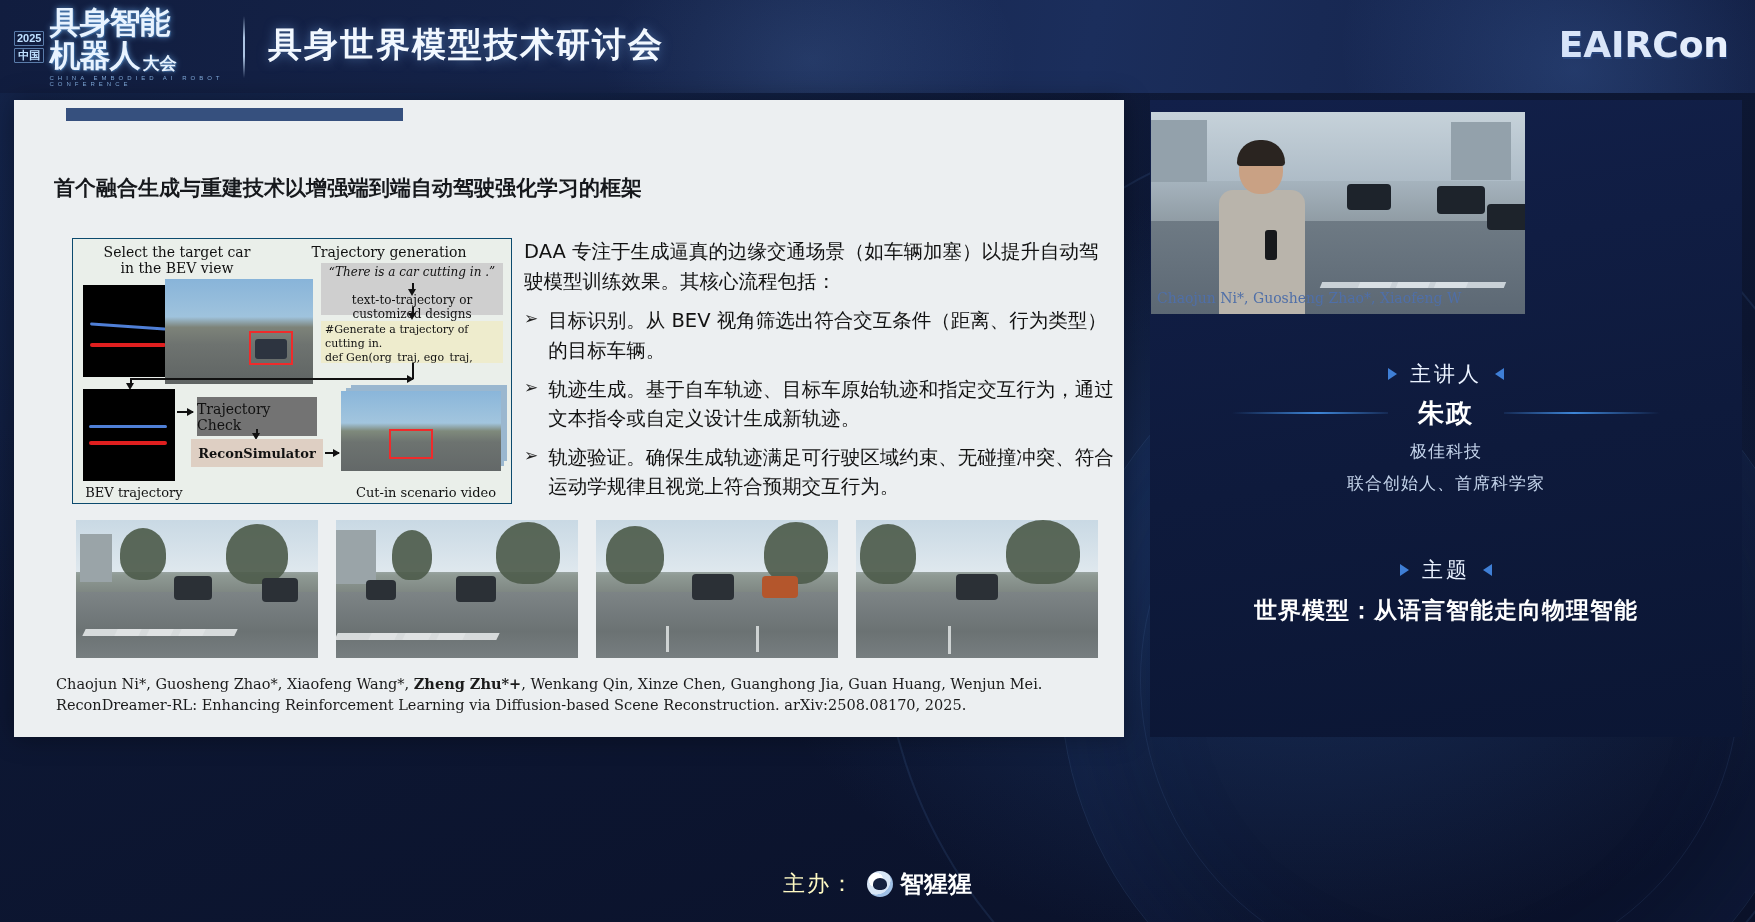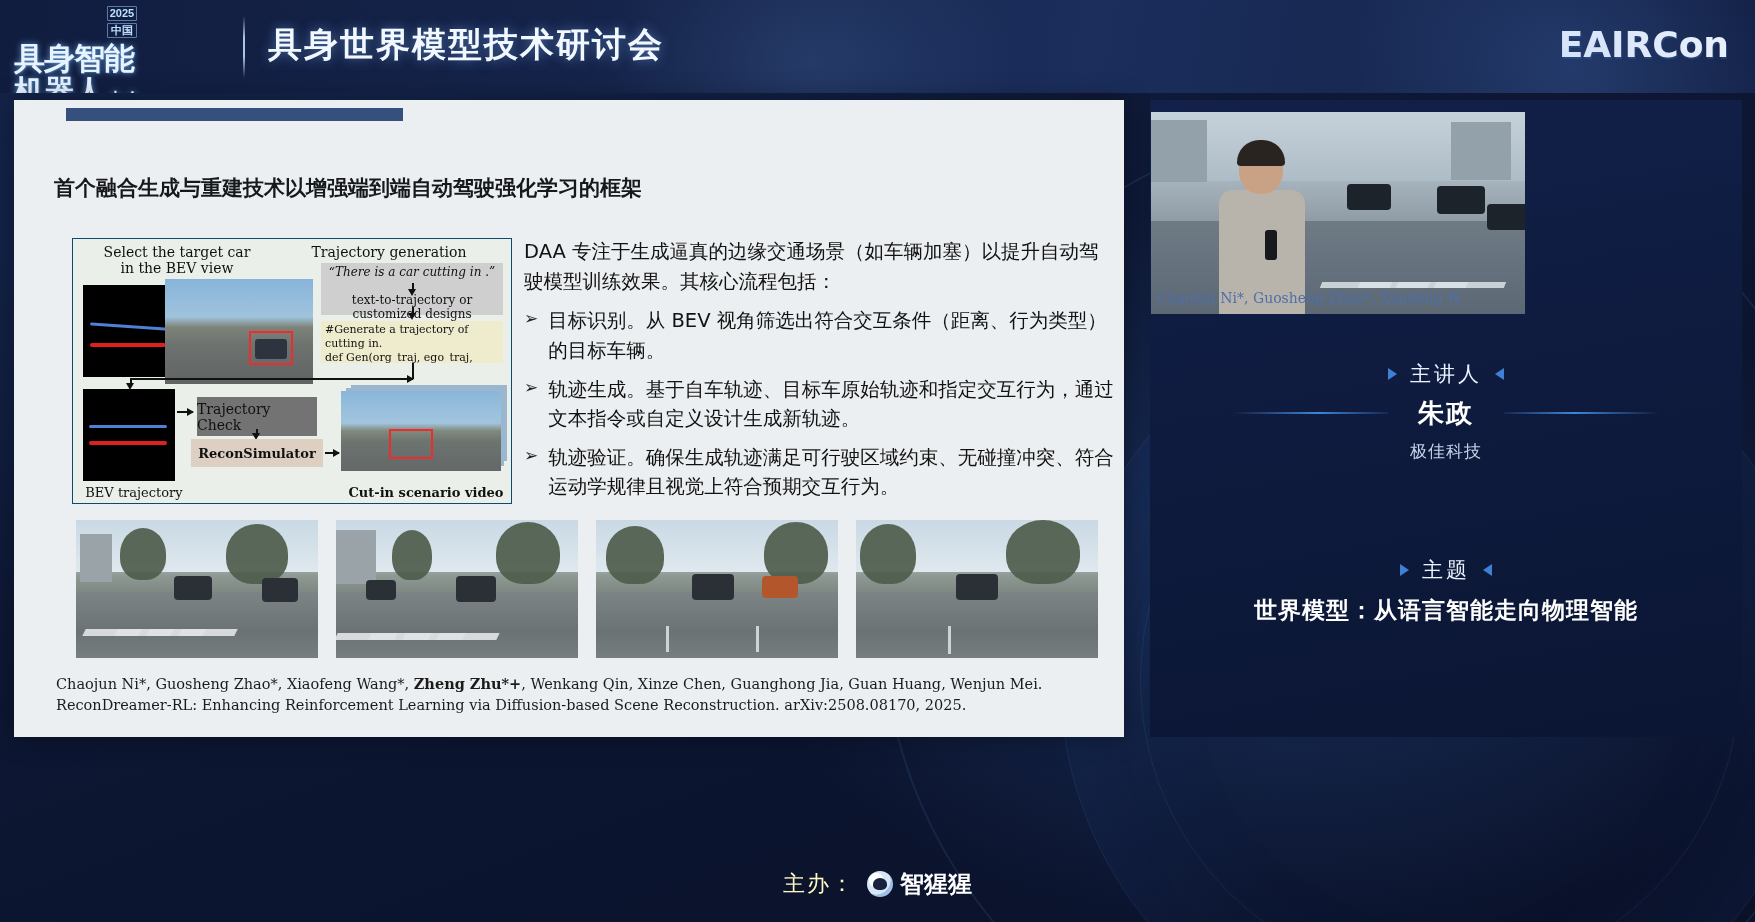--- a/index.html
+++ b/index.html
@@ -45,21 +45,21 @@
     content:""; position:absolute; right:-80px; top:-140px; width:520px; height:420px;
     background:radial-gradient(ellipse at center, rgba(90,140,220,0.22) 0%, rgba(90,140,220,0) 65%);
     transform:rotate(18deg);
   }
   .topbar:before{
     content:""; position:absolute; left:600px; top:-90px; width:420px; height:300px;
     background:radial-gradient(ellipse at center, rgba(120,170,240,0.14) 0%, rgba(120,170,240,0) 70%);
   }
   .logo-block{
     position:absolute; left:14px; top:6px; width:216px; height:82px;
-    display:flex; align-items:center; gap:5px;flex-direction:column;
+    display:flex; align-items:center; gap:5px;
   }
   .logo-stack{
     display:flex; flex-direction:column; justify-content:center; gap:2px;
     font-size:13px; line-height:1; color:#bfe0ff; font-weight:bold;
   }
   .logo-stack span{
     display:block; border:1px solid rgba(150,200,255,.55); padding:1px 2px;
     letter-spacing:0px; font-size:11px; text-align:center; border-radius:1px;
   }
   .logo-main{ display:flex; flex-direction:column; gap:1px; }
@@ -192,21 +192,21 @@
     background:linear-gradient(180deg,#8ab6da 0%,#a2c5de 40%,#7f8a7c 50%,#6d7370 64%,#636868 100%);
     box-shadow:4px -4px 0 -1px #9ab7cf, 8px -8px 0 -2px #9ab7cf;
   }
   .fig-photo2 .box{
     position:absolute; left:48px; top:38px; width:44px; height:30px; border:2px solid #ef2b2b;
   }
   .fig-cap{
     position:absolute; font-family:"DejaVu Serif", serif; font-size:13px; color:#111;
   }
   .cap-bev{ left:6px; top:246px; width:110px; text-align:center; }
-  .cap-cut{ left:268px; top:246px; width:170px; text-align:center;font-weight:bold; }
+  .cap-cut{ left:268px; top:246px; width:170px; text-align:center; }
   .arrow-h{ position:absolute; height:1.5px; background:#111; }
   .arrow-h:after{
     content:""; position:absolute; right:-1px; top:-3.5px; width:0;height:0;
     border-top:4px solid transparent; border-bottom:4px solid transparent; border-left:7px solid #111;
   }
 
   
   .bodytext{
     position:absolute; left:510px; top:137px; width:590px;
     font-family:"DejaVu Sans", sans-serif;
@@ -509,20 +509,21 @@
 
   <div class="sec-head speaker-head">
     <span class="tri-l"></span>
     <span>主讲人</span>
     <span class="tri-r"></span>
   </div>
   <div class="rule l"></div>
   <div class="rule r"></div>
   <div class="sp-name">朱政</div>
   <div class="sp-org">极佳科技</div>
+  <div class="sp-role">联合创始人、首席科学家</div>
 
   <div class="sec-head topic-head">
     <span class="tri-l"></span>
     <span>主题</span>
     <span class="tri-r"></span>
   </div>
   <div class="topic-text">世界模型：从语言智能走向物理智能</div>
 </div>
 
 <div class="footer">

